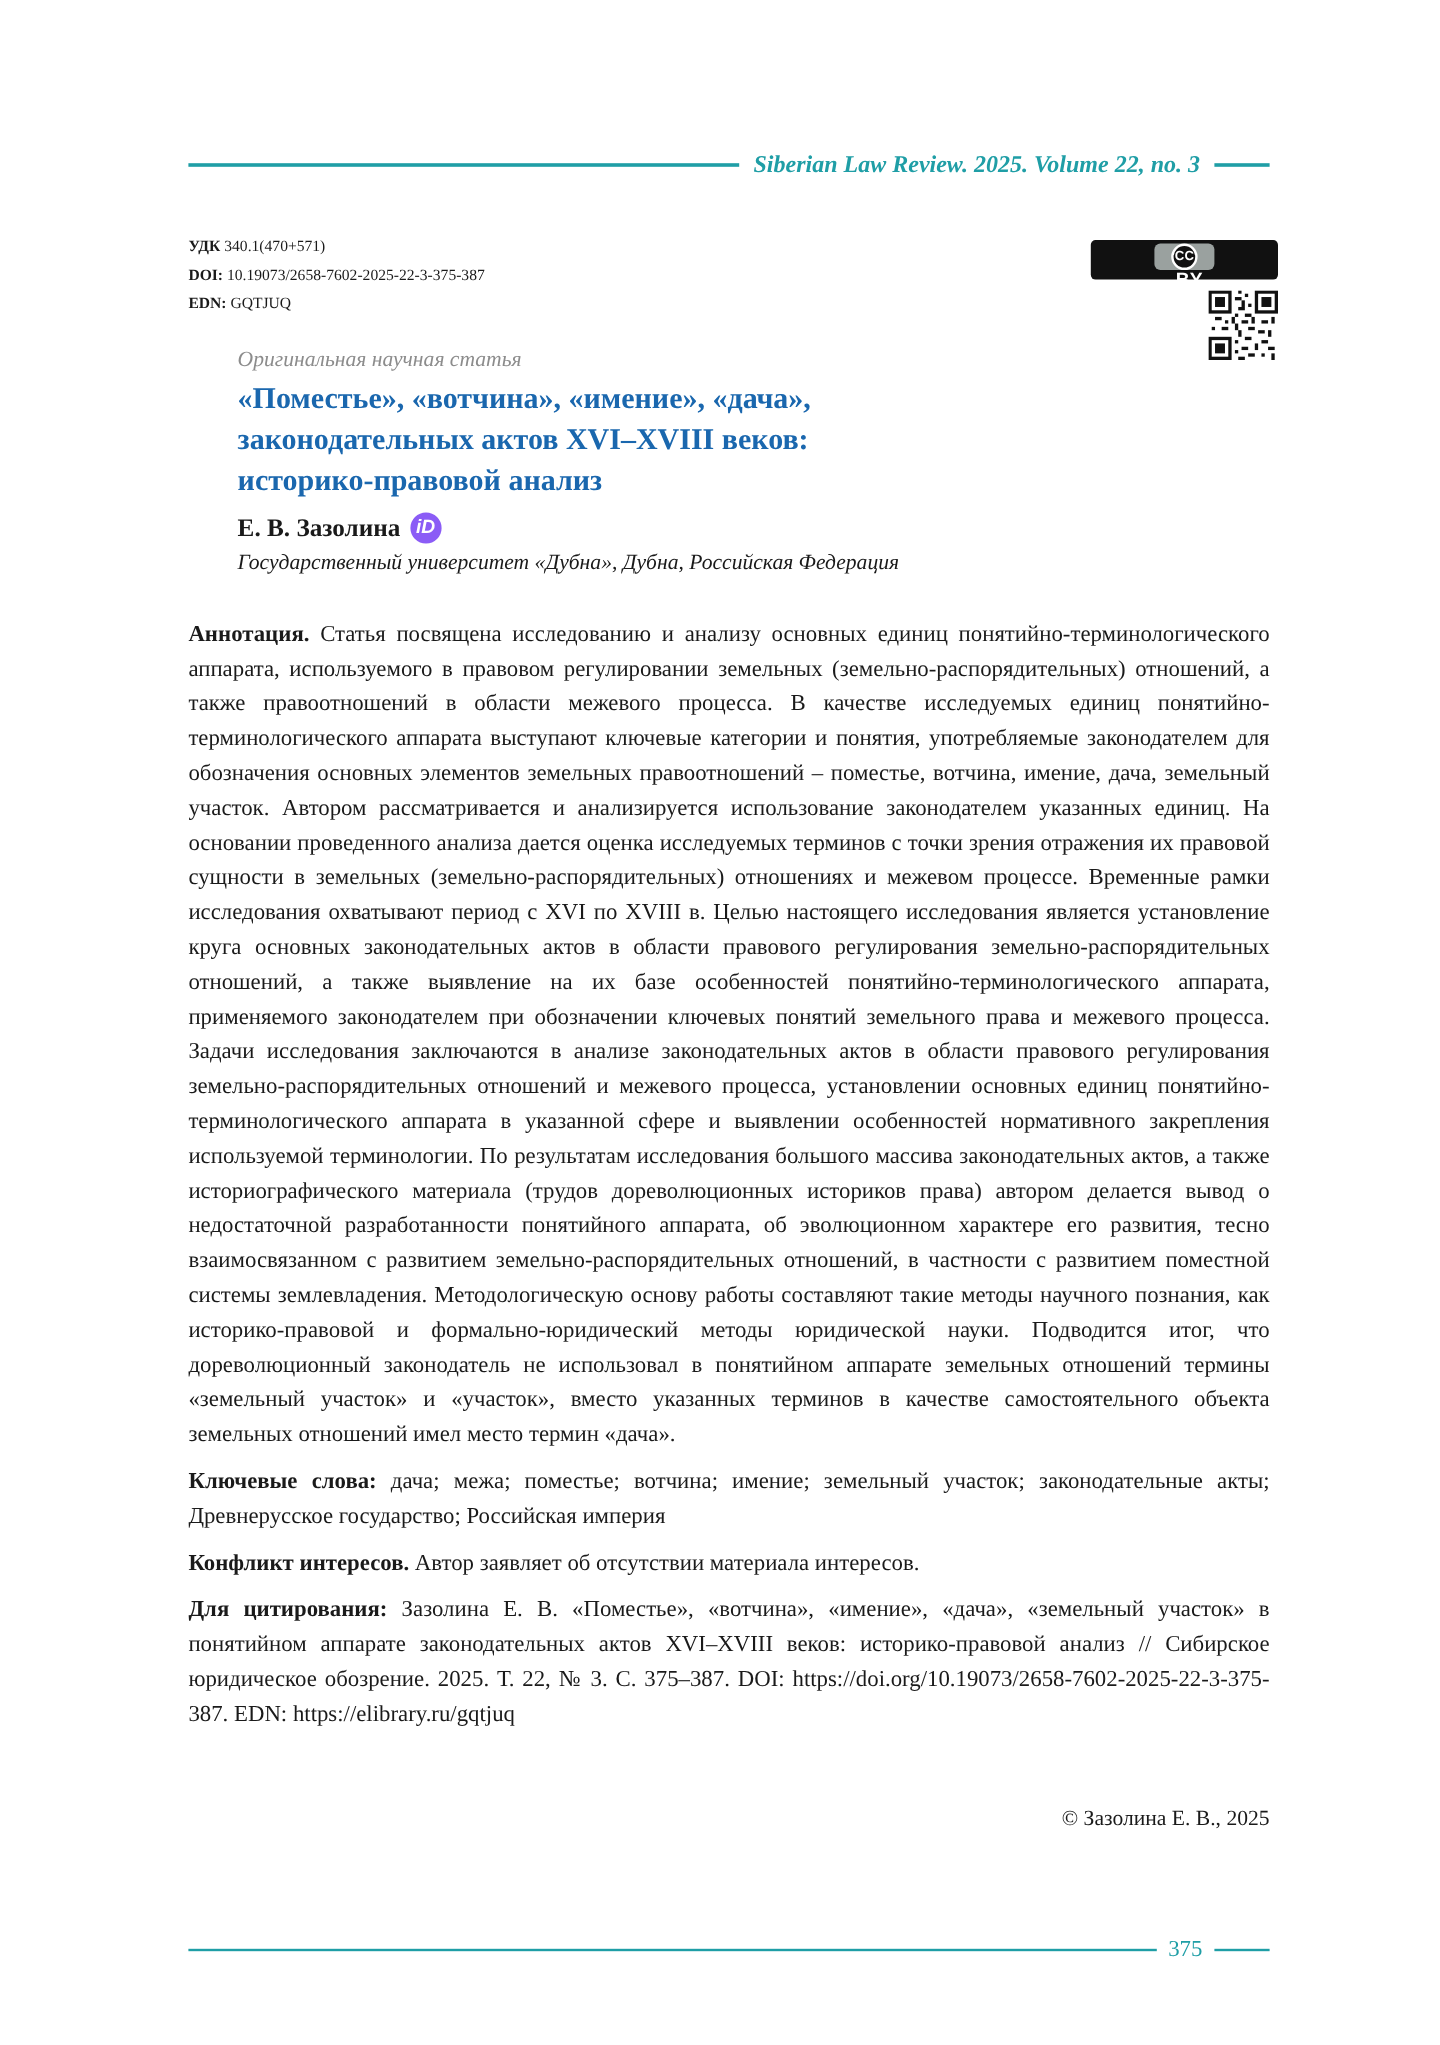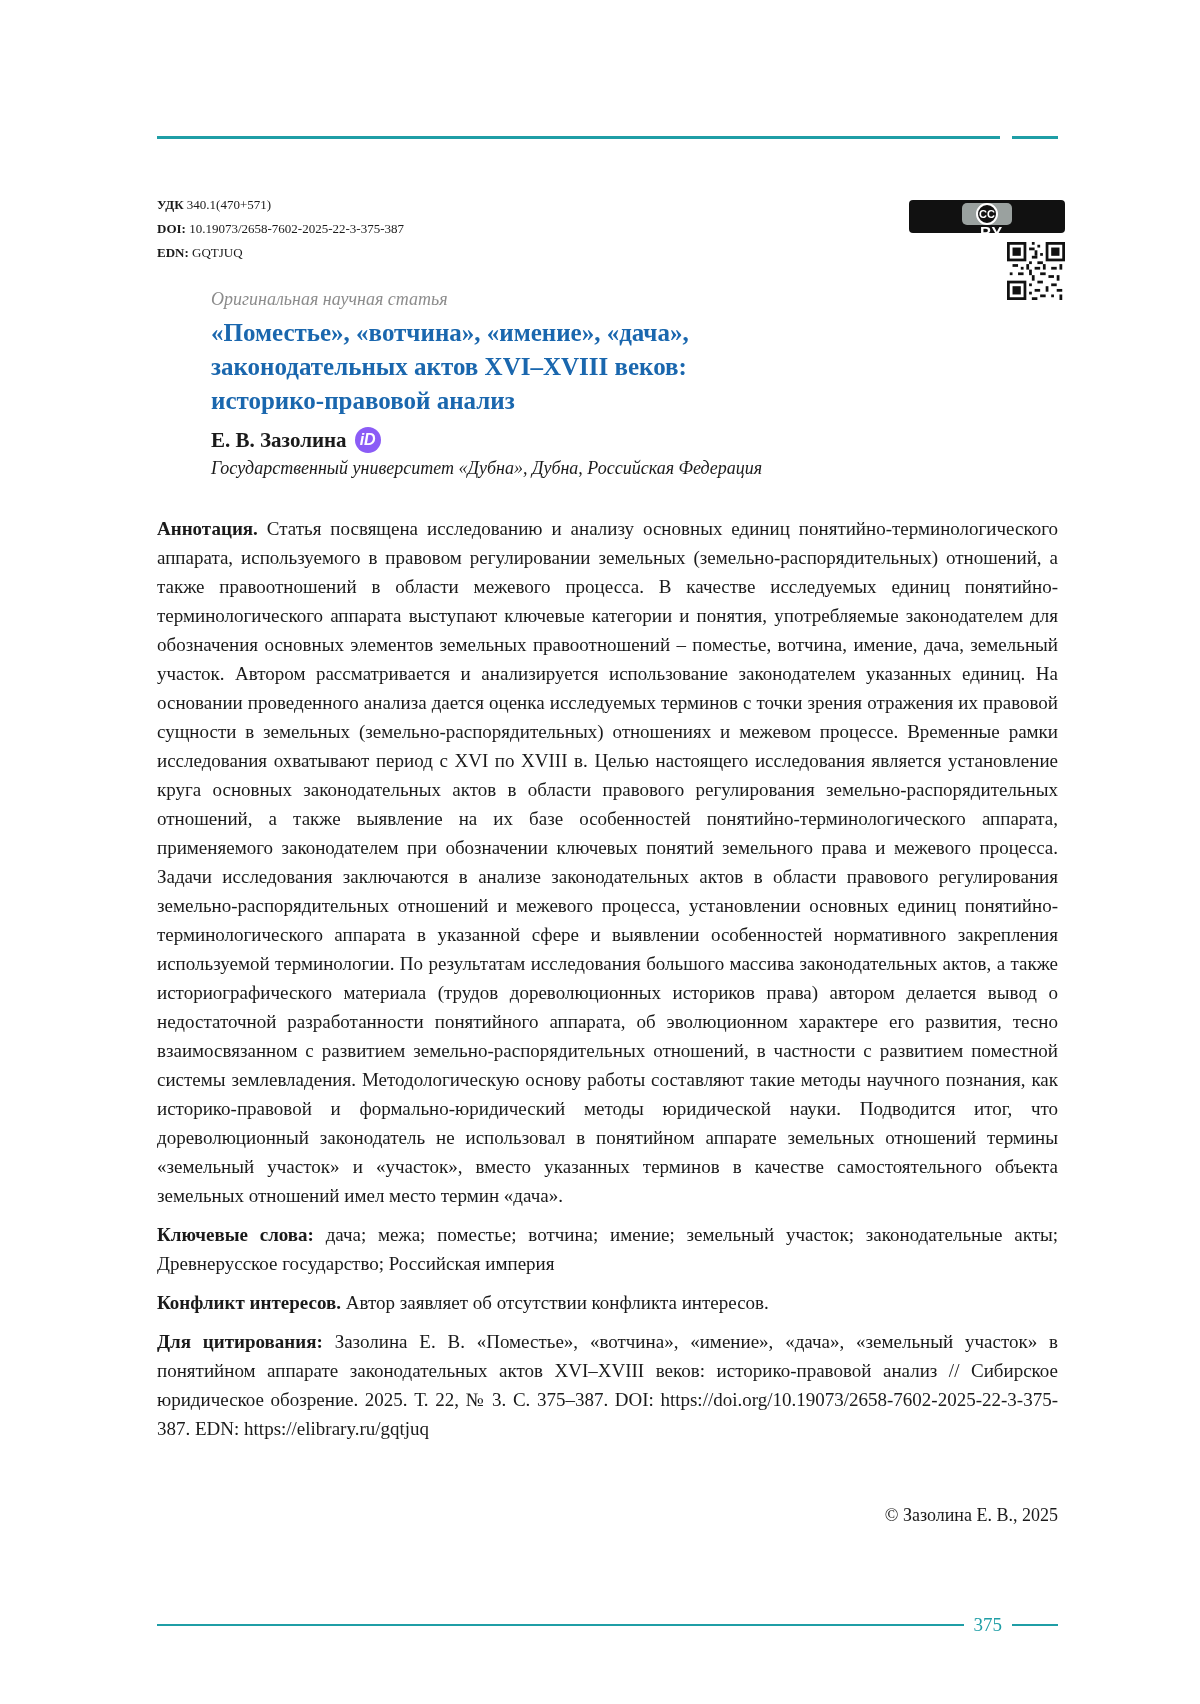--- a/index.html
+++ b/index.html
@@ -17,21 +17,21 @@
   .meta-left { margin-top:44px; font-size:13px; line-height:24px; }
   .meta-left .b { font-weight:bold; }
   .badge-qr { position:absolute; top:200px; right:135px; display:flex; flex-direction:column; align-items:flex-end; gap:9px; }
   .cc-badge { width:156px; height:33px; background:#111; border-radius:4px; display:flex; align-items:center; padding:3px;flex-direction:column; }
   .cc-chip { width:50px; height:26px; background:#9aa19f; border-radius:5px; display:flex; align-items:center; justify-content:center; }
   .cc-circle { width:22px; height:22px; border-radius:50%; background:#111; border:2px solid #fff; color:#fff; font-family:"Liberation Sans", sans-serif; font-size:11px; font-weight:bold; display:flex; align-items:center; justify-content:center; }
   .cc-by { color:#fff; font-family:"Liberation Sans", sans-serif; font-weight:bold; font-size:16px; margin-left:8px; }
   .qr { width:58px; height:58px; }
 
   
-  .article-head { margin-left:54px; }
+  .article-head { margin-left:41px; }
   .article-type { margin-top:24px; font-style:italic; color:#8c8c8c; font-size:18px; }
   .title { margin-top:6px; color:#1a67ae; font-size:25px; font-weight:bold; line-height:34px; }
   .author-row { margin-top:9px; display:flex; align-items:center; gap:8px; }
   .author { font-size:21px; font-weight:bold; }
   .orcid { width:26px; height:26px; border-radius:50%; background:#8b5cf6; color:#fff; font-family:"Liberation Sans", sans-serif; font-size:16px; font-weight:bold; font-style:italic; display:flex; align-items:center; justify-content:center; }
   .affiliation { margin-top:3px; font-style:italic; font-size:18px; line-height:25px; }
   .email-row { margin-top:2px; display:flex; align-items:center; gap:8px; font-style:italic; font-size:18px; }
   .env-icon { display:inline-block; }
 
   
@@ -47,20 +47,21 @@
   .page-footer .rule { height:2px; }
   .page-num { color:#1f9ea6; font-size:19px; }
 </style>
 </head>
 <body>
 
 <div class="page">
 
   <div class="journal-header">
     <span class="rule"></span>
+    <span class="journal-title">Siberian Law Review. 2025. Volume 22, no. 3</span>
     <span class="rule short"></span>
   </div>
 
   <div class="meta-left">
     <div><span class="b">УДК</span> <span>340.1(470+571)</span></div>
     <div><span class="b">DOI:</span> <span>10.19073/2658-7602-2025-22-3-375-387</span></div>
     <div><span class="b">EDN:</span> <span>GQTJUQ</span></div>
   </div>
 
   <div class="badge-qr">
@@ -133,21 +134,21 @@
     <div class="author-row">
       <span class="author">Е. В. Зазолина</span>
       <span class="orcid">iD</span>
     </div>
     <div class="affiliation">Государственный университет «Дубна», Дубна, Российская Федерация</div>
   </div>
 
   <div class="body-text">
     <p><span class="b">Аннотация.</span> <span>Статья посвящена исследованию и анализу основных единиц понятийно-терминологического аппарата, используемого в правовом регулировании земельных (земельно-распорядительных) отношений, а также правоотношений в области межевого процесса. В качестве исследуемых единиц понятийно-терминологического аппарата выступают ключевые категории и понятия, употребляемые законодателем для обозначения основных элементов земельных правоотношений – поместье, вотчина, имение, дача, земельный участок. Автором рассматривается и анализируется использование законодателем указанных единиц. На основании проведенного анализа дается оценка исследуемых терминов с точки зрения отражения их правовой сущности в земельных (земельно-распорядительных) отношениях и межевом процессе. Временные рамки исследования охватывают период с XVI по XVIII в. Целью настоящего исследования является установление круга основных законодательных актов в области правового регулирования земельно-распорядительных отношений, а также выявление на их базе особенностей понятийно-терминологического аппарата, применяемого законодателем при обозначении ключевых понятий земельного права и межевого процесса. Задачи исследования заключаются в анализе законодательных актов в области правового регулирования земельно-распорядительных отношений и межевого процесса, установлении основных единиц понятийно-терминологического аппарата в указанной сфере и выявлении особенностей нормативного закрепления используемой терминологии. По результатам исследования большого массива законодательных актов, а также историографического материала (трудов дореволюционных историков права) автором делается вывод о недостаточной разработанности понятийного аппарата, об эволюционном характере его развития, тесно взаимосвязанном с развитием земельно-распорядительных отношений, в частности с развитием поместной системы землевладения. Методологическую основу работы составляют такие методы научного познания, как историко-правовой и формально-юридический методы юридической науки. Подводится итог, что дореволюционный законодатель не использовал в понятийном аппарате земельных отношений термины «земельный участок» и «участок», вместо указанных терминов в качестве самостоятельного объекта земельных отношений имел место термин «дача».</span></p>
     <p><span class="b">Ключевые слова:</span> <span>дача; межа; поместье; вотчина; имение; земельный участок; законодательные акты; Древнерусское государство; Российская империя</span></p>
-    <p><span class="b">Конфликт интересов.</span> <span>Автор заявляет об отсутствии конфликта интересов.</span></p>
+    <p><span class="b">Конфликт интересов.</span> <span>Автор заявляет об отсутствии материала интересов.</span></p>
     <p><span class="b">Для цитирования:</span> <span>Зазолина Е. В. «Поместье», «вотчина», «имение», «дача», «земельный участок» в понятийном аппарате законодательных актов XVI–XVIII веков: историко-правовой анализ // Сибирское юридическое обозрение. 2025. Т. 22, № 3. С. 375–387. DOI: https://doi.org/10.19073/2658-7602-2025-22-3-375-387. EDN: https://elibrary.ru/gqtjuq</span></p>
   </div>
 
   <div class="copyright">© Зазолина Е. В., 2025</div>
 
   <div class="page-footer">
     <span class="rule"></span>
     <span class="page-num">375</span>
     <span class="rule short"></span>
   </div>

